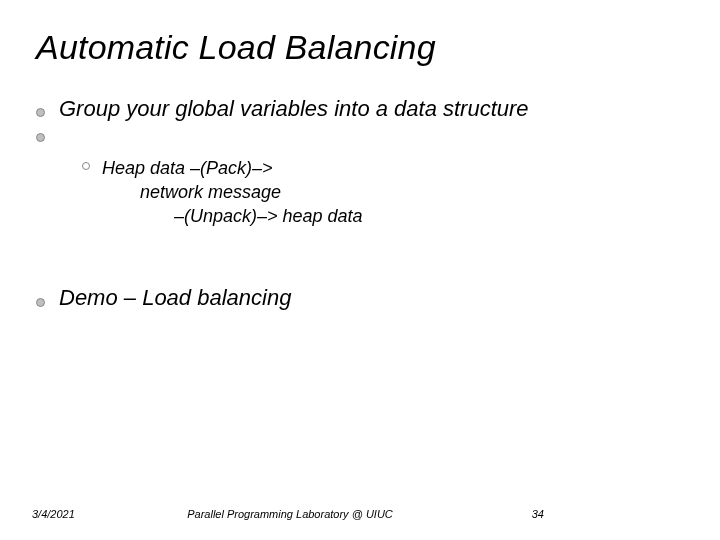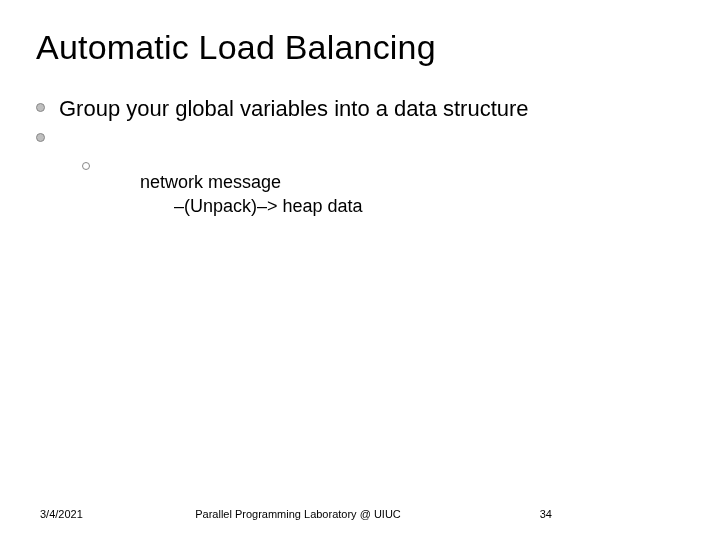--- a/index.html
+++ b/index.html
@@ -1,29 +1,29 @@
 <!DOCTYPE html>
 <html><head>
 <meta charset="utf-8">
 <style>
   * { margin: 0; padding: 0; box-sizing: border-box; }
   html, body { width: 720px; height: 540px; background: #fff; font-family: Arial, Helvetica, sans-serif; color: #000; }
-  .slide { position: relative; width: 720px; height: 540px; padding: 28px 25px 0 36px; }
+  .slide { position: relative; width: 720px; height: 540px; padding: 28px 25px 0 36px; font-style: italic; }
   .title { font-size: 34px; font-weight: 400; letter-spacing: 0.2px; margin-bottom: 28px; }
   .bullets { list-style: none; }
-  .bullet-l1 { display: flex; align-items: flex-start; margin-bottom: 2px; }
+  .bullet-l1 { display: flex; align-items: center; margin-bottom: 2px; }
   .bullet-l1 .dot { width: 9px; height: 9px; border: 1.5px solid #888; border-radius: 50%; background: #bfbfbf; margin-top: 8px; margin-right: 14px; flex-shrink: 0; }
   .bullet-l1 .txt { font-size: 22px; line-height: 1.25; }
   .sub-block { margin-left: 46px; margin-top: 14px; margin-bottom: 56px; }
   .bullet-l2 { display: flex; align-items: flex-start; }
   .bullet-l2 .ring { width: 8px; height: 8px; border: 1.5px solid #888; border-radius: 50%; background: transparent; margin-top: 6px; margin-right: 12px; flex-shrink: 0; }
   .bullet-l2 .txt { font-size: 18px; line-height: 1.35; }
   .indent1 { margin-left: 58px; font-size: 18px; line-height: 1.35; }
   .indent2 { margin-left: 92px; font-size: 18px; line-height: 1.35; }
-  .footer { position: absolute; bottom: 20px; left: 12px; width: 572px; display: flex; align-items: flex-start; font-size: 11px; color: #000; }
+  .footer { position: absolute; bottom: 20px; left: 4px; width: 572px; display: flex; align-items: flex-start; font-size: 11px; color: #000; }
   .footer .date { position: absolute; left: 28px; }
   .footer .center { width: 100%; text-align: center; }
   .footer .pageno { position: absolute; right: 32px; }
 </style>
 </head>
 <body>
 
 <div class="slide">
 
   <h1 class="title">Automatic Load Balancing</h1>
@@ -35,25 +35,30 @@
       <span class="txt">Group your global variables into a data structure</span>
     </li>
 
     <li class="bullet-l1">
       <span class="dot"></span>
     </li>
 
     <li class="sub-block">
       <div class="bullet-l2">
         <span class="ring"></span>
+        <span class="txt">Heap data –(Pack)–&gt;</span>
       </div>
       <div class="indent1">network message</div>
       <div class="indent2">–(Unpack)–&gt; heap data</div>
     </li>
 
+    <li class="bullet-l1">
+      <span class="dot"></span>
+      <span class="txt">Demo – Load balancing</span>
+    </li>
 
   </ul>
 
   <div class="footer">
     <span class="date">3/4/2021</span>
     <span class="center">Parallel Programming Laboratory @ UIUC</span>
     <span class="pageno">34</span>
   </div>
 
 </div>

